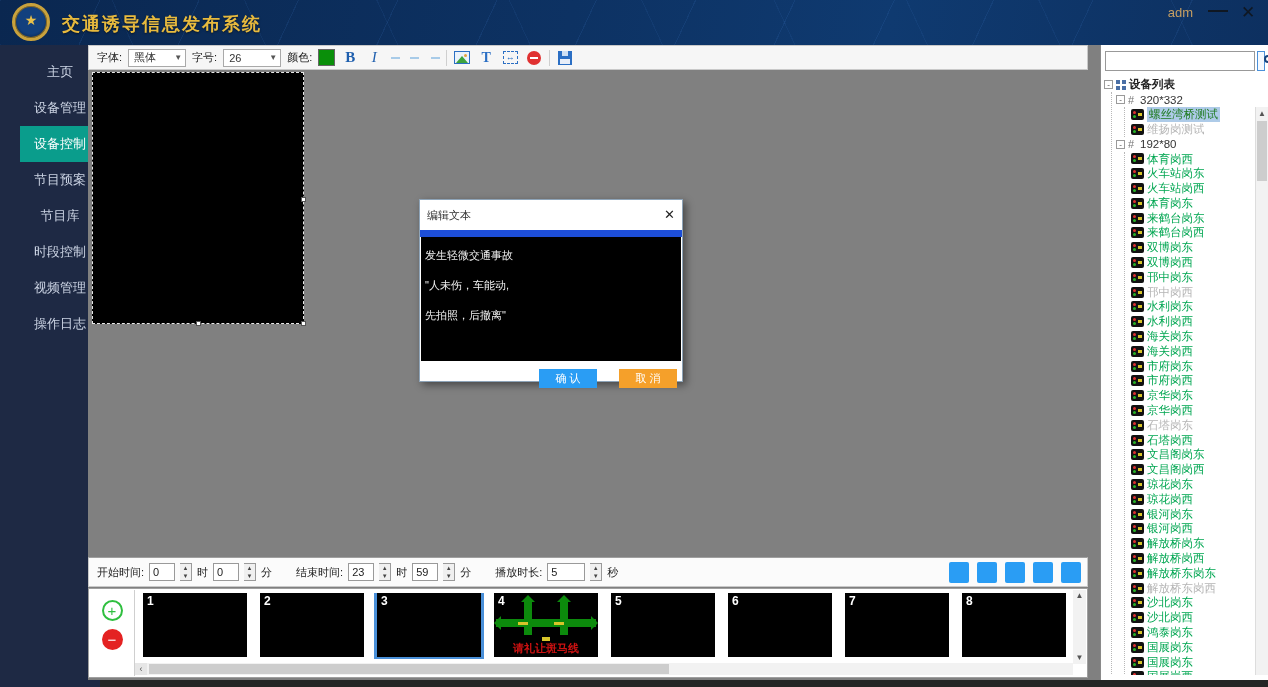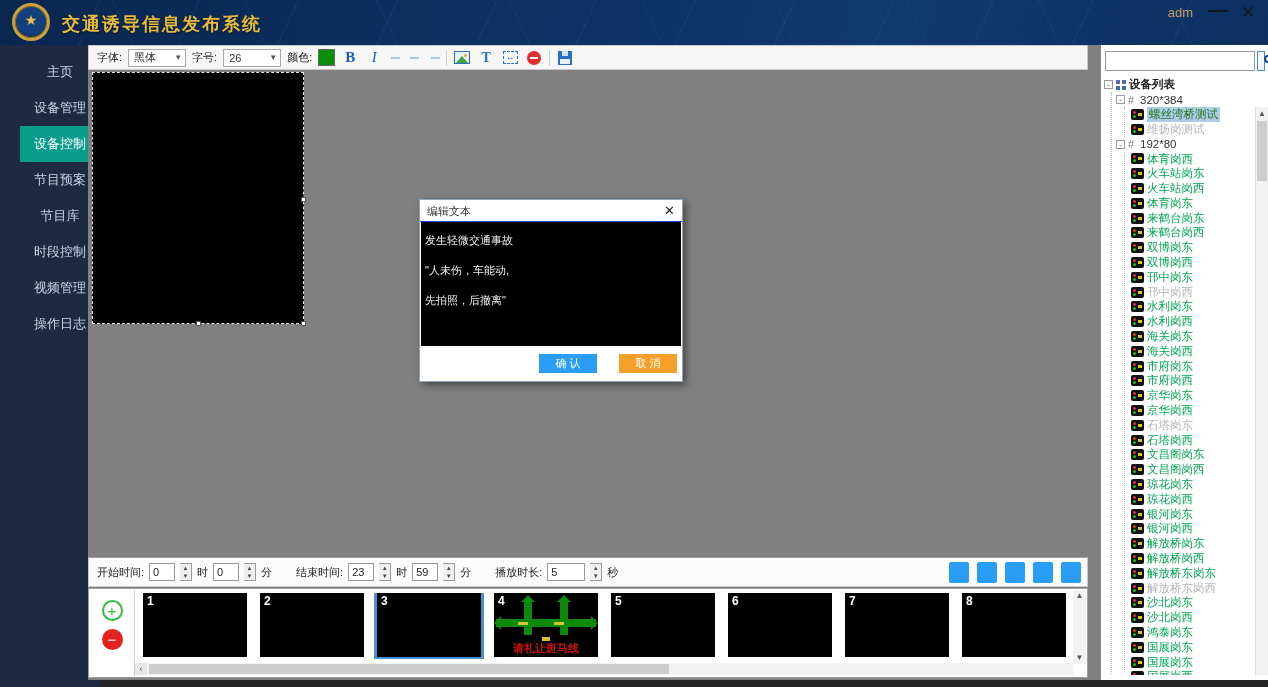--- a/index.html
+++ b/index.html
@@ -78,22 +78,22 @@
   .led-line { color:#1e8c1e; font-size:23px; font-weight:bold; line-height:64px; white-space:nowrap;
     font-family:"DejaVu Sans",sans-serif; }
   .handle { position:absolute; width:5px; height:5px; background:#fff; border:1px solid #555; }
   .h-r { right:-3px; top:124px; }
   .h-b { bottom:-3px; left:103px; }
   .h-br { bottom:-3px; right:-3px; }
 
   
   .modal { position:absolute; left:331px; top:129px; width:264px; height:183px; background:#fff;
     border:1px solid #8ea4b8; box-shadow:3px 3px 8px rgba(0,0,0,.45); }
-  .modal-title { height:22px; line-height:22px; padding:0 7px; font-size:11px; color:#333;
-    border-bottom:1px solid #1d4ed8; display:flex; justify-content:space-between; align-items:center; }
+  .modal-title { height:37px; line-height:22px; padding:0 7px; font-size:11px; color:#333;
+    border-bottom:7px solid #1d4ed8; display:flex; justify-content:space-between; align-items:center; }
   .modal-close { color:#222; font-size:13px; cursor:pointer; }
   .modal-text { margin:0 1px; height:124px; background:#000; color:#efefef; font-size:11px;
     padding:11px 4px; white-space:pre-wrap; line-height:15px; font-family:"Liberation Sans",sans-serif; }
   .modal-foot { display:flex; justify-content:flex-end; gap:22px; padding:8px 5px 0 0; }
   .btn-confirm { width:58px; height:19px; background:#2a9df4; color:#fff; border:none; font-size:11px; cursor:pointer; }
   .btn-cancel { width:58px; height:19px; background:#f5a02a; color:#fff; border:none; font-size:11px; cursor:pointer; }
 
   
   .time-row { position:relative; height:30px; background:#fbfbfb; border:1px solid #c9c9c9;
     border-top:1px solid #9f9f9f; display:flex; align-items:center; padding-left:8px; gap:5px; font-size:11px; color:#222; }
@@ -506,21 +506,21 @@
         <span class="expander">-</span>
         <span class="grid-ic"></span>
         <span class="root-label">设备列表</span>
       </div>
       <div class="group-block">
 
           <div>
             <div class="tree-row group-row">
               <span class="expander">-</span>
               <span class="hash-ic">#</span>
-              <span>320*384</span>
+              <span>320*332</span>
             </div>
             <div class="leaf-list">
 
                 <div class="tree-row leaf-row selected">
                   <span class="tl-ic"></span>
                   <span class="leaf-name">螺丝湾桥测试</span>
                 </div>
 
                 <div class="tree-row leaf-row offline">
                   <span class="tl-ic"></span>

